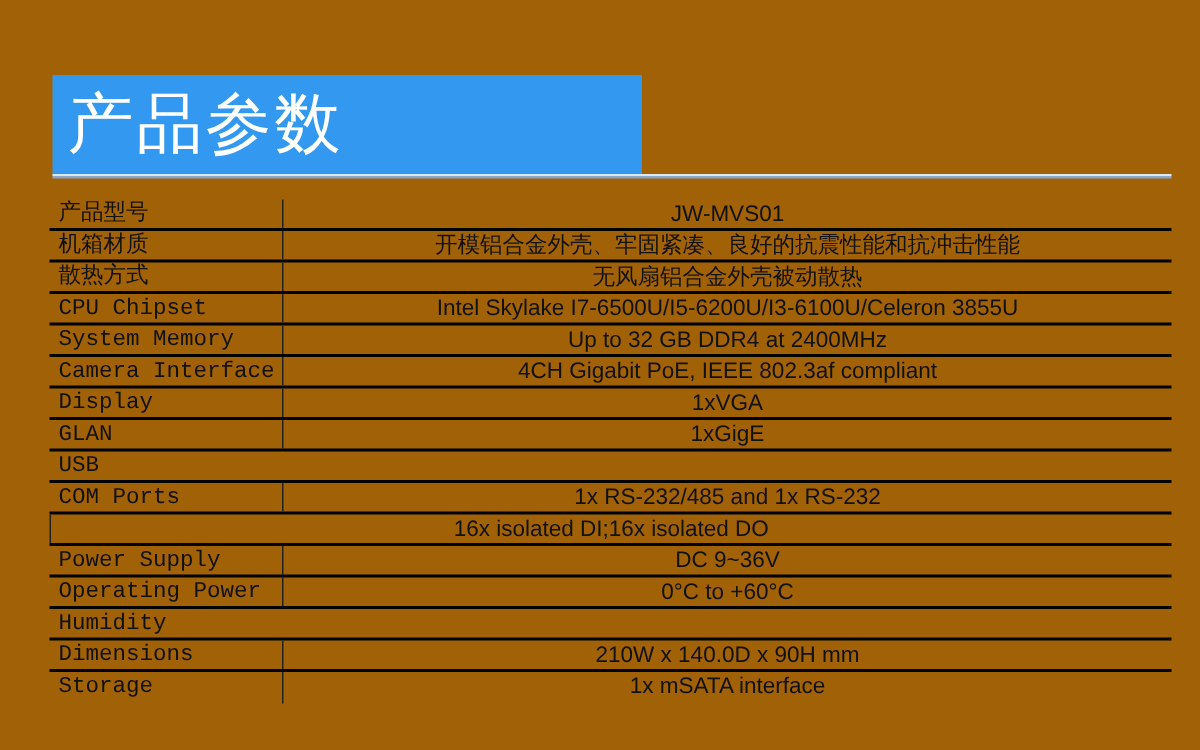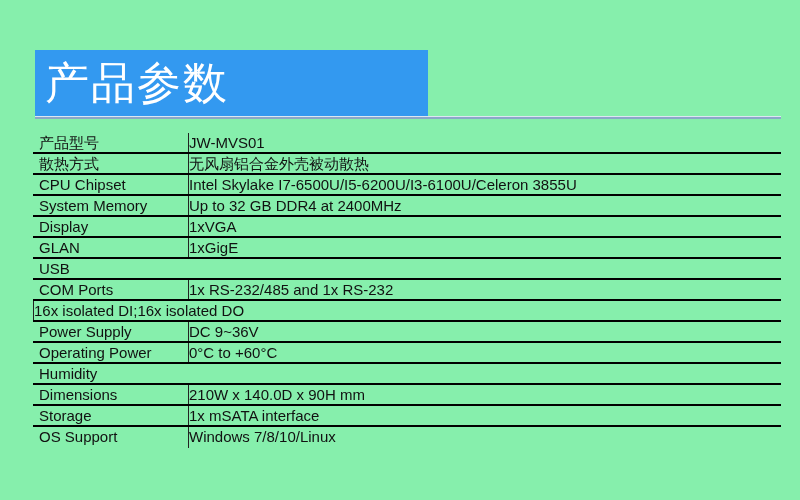--- a/index.html
+++ b/index.html
@@ -5,21 +5,21 @@
   html, body {
     margin: 0;
     padding: 0;
     background: #ffffff;
     font-family: "Liberation Sans", "DejaVu Sans", sans-serif;
   }
   #stage {
     position: relative;
     width: 800px;
     height: 500px;
-    background: #86efac;
+    background: #a16207;
     overflow: hidden;
   }
   
   .banner {
     position: absolute;
     left: 35px;
     top: 50px;
     width: 393px;
     height: 67px;
     background: #3399F0;
@@ -59,26 +59,27 @@
   .spec-row:last-child {
     border-bottom: none; 
   }
   .spec-label {
     width: 155px;
     box-sizing: border-box;
     padding-left: 6px;
     line-height: 19px;
     white-space: nowrap;
     overflow: hidden;
+    font-family: Liberation Mono, monospace;
   }
   .spec-value {
     flex: 1;
     box-sizing: border-box;
     border-left: 1px solid #222222;
-    text-align: left;
+    text-align: center;
     line-height: 19px;
     white-space: nowrap;
     overflow: hidden;
   }
 </style>
 </head>
 <body>
 
 <div id="stage">
 
@@ -87,30 +88,38 @@
   </div>
 
   <div class="title-underline"></div>
 
   <div class="spec-table">
       <div class="spec-row">
         <div class="spec-label">产品型号</div>
         <div class="spec-value">JW-MVS01</div>
       </div>
       <div class="spec-row">
+        <div class="spec-label">机箱材质</div>
+        <div class="spec-value">开模铝合金外壳、牢固紧凑、良好的抗震性能和抗冲击性能</div>
+      </div>
+      <div class="spec-row">
         <div class="spec-label">散热方式</div>
         <div class="spec-value">无风扇铝合金外壳被动散热</div>
       </div>
       <div class="spec-row">
         <div class="spec-label">CPU Chipset</div>
         <div class="spec-value">Intel Skylake I7-6500U/I5-6200U/I3-6100U/Celeron 3855U</div>
       </div>
       <div class="spec-row">
         <div class="spec-label">System Memory</div>
         <div class="spec-value">Up to 32 GB DDR4 at 2400MHz</div>
+      </div>
+      <div class="spec-row">
+        <div class="spec-label">Camera Interface</div>
+        <div class="spec-value">4CH Gigabit PoE, IEEE 802.3af compliant</div>
       </div>
       <div class="spec-row">
         <div class="spec-label">Display</div>
         <div class="spec-value">1xVGA</div>
       </div>
       <div class="spec-row">
         <div class="spec-label">GLAN</div>
         <div class="spec-value">1xGigE</div>
       </div>
       <div class="spec-row">
@@ -135,19 +144,15 @@
         <div class="spec-label">Humidity</div>
       </div>
       <div class="spec-row">
         <div class="spec-label">Dimensions</div>
         <div class="spec-value">210W x 140.0D x 90H mm</div>
       </div>
       <div class="spec-row">
         <div class="spec-label">Storage</div>
         <div class="spec-value">1x mSATA interface</div>
       </div>
-      <div class="spec-row">
-        <div class="spec-label">OS Support</div>
-        <div class="spec-value">Windows 7/8/10/Linux</div>
-      </div>
     </div>
 
 </div>
 
 </body></html>

